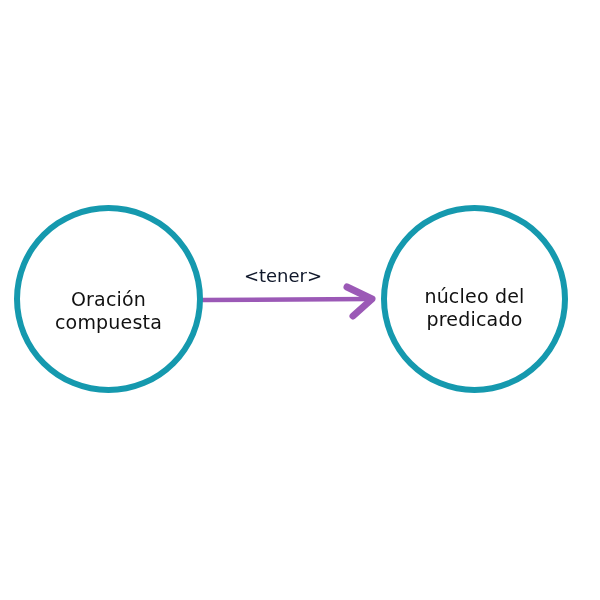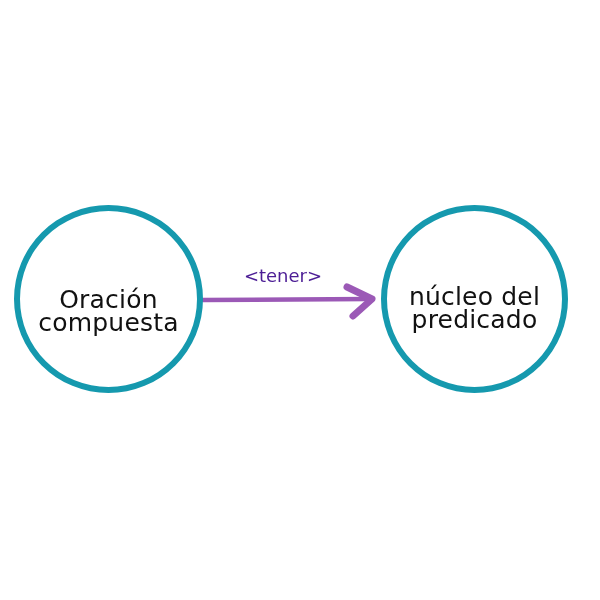--- a/index.html
+++ b/index.html
@@ -23,21 +23,21 @@
       position: absolute;
       box-sizing: border-box;
       border-radius: 50%;
       border: 6px solid #1599ae;
       background: #ffffff;
       display: flex;
       align-items: center;
       justify-content: center;
       text-align: center;
       color: #111111;
-      font-size: 25px;
+      font-size: 19px;
       line-height: 23px;
       letter-spacing: 0.2px;
     }
     .node-label {
       display: block;
       padding: 0 10px;
     }
     #node-left {
       left: 14px;
       top: 205px;
@@ -57,21 +57,21 @@
       margin-top: 18px;
     }
     .edge-label {
       position: absolute;
       left: 232px;
       top: 265px;
       width: 102px;
       text-align: center;
       font-size: 18px;
       line-height: 22px;
-      color: #4c1d95;
+      color: #0f172a;
     }
     svg.edges {
       position: absolute;
       left: 0; top: 0;
       width: 600px; height: 600px;
       pointer-events: none;
     }
   </style>
 </head>
 <body>

